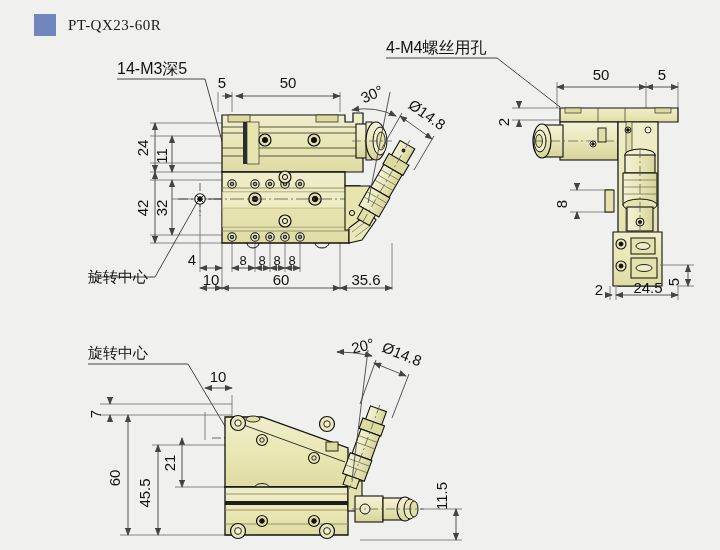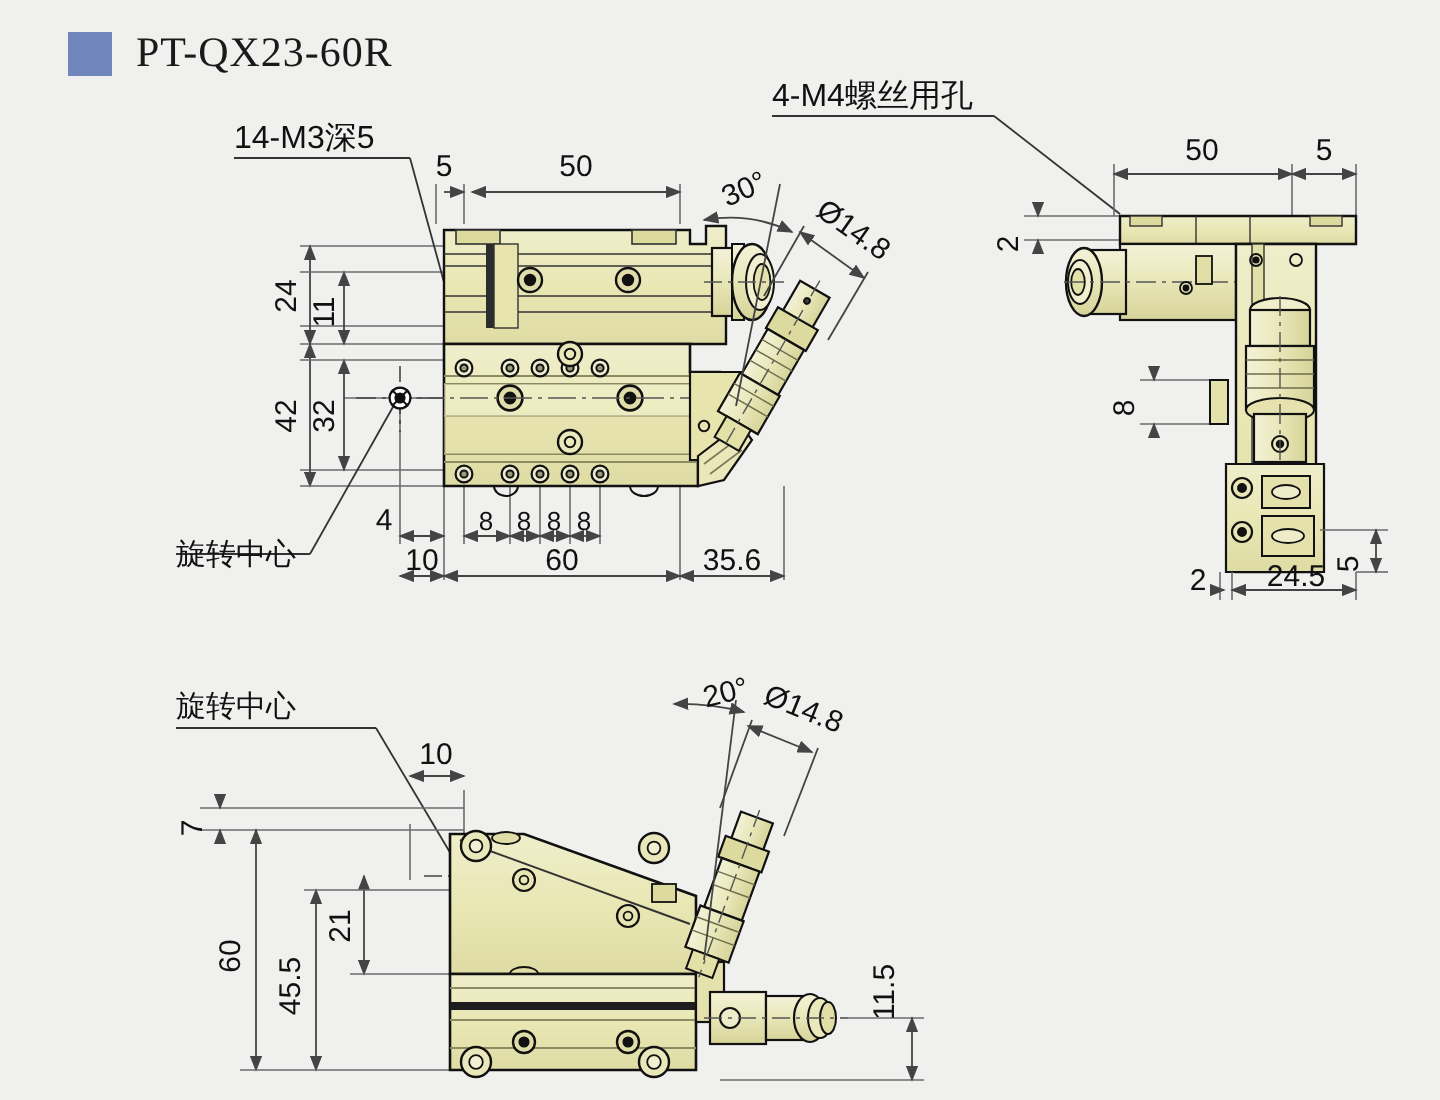--- a/index.html
+++ b/index.html
@@ -21,21 +21,21 @@
     left: 34px; top: 14px;
     display: flex; align-items: center; gap: 12px;
     z-index: 5;
   }
   .title-swatch {
     width: 22px; height: 22px;
     background: #7286be;
   }
   .title-text {
     font-family: "Liberation Serif", "DejaVu Serif", serif;
-    font-size: 21px;
+    font-size: 15px;
     color: #1a1a1a;
     letter-spacing: .5px;
     white-space: nowrap;
   }
   svg { display:block; }
   text { font-family: "Liberation Sans", "DejaVu Sans", sans-serif; fill:#111; }
   .dim { font-size: 15px; }
   .dimsm { font-size: 13px; }
   .lead { font-size: 16px; }
   .cn  { font-family: "DejaVu Sans", "Liberation Sans", sans-serif; font-size: 15px; }

